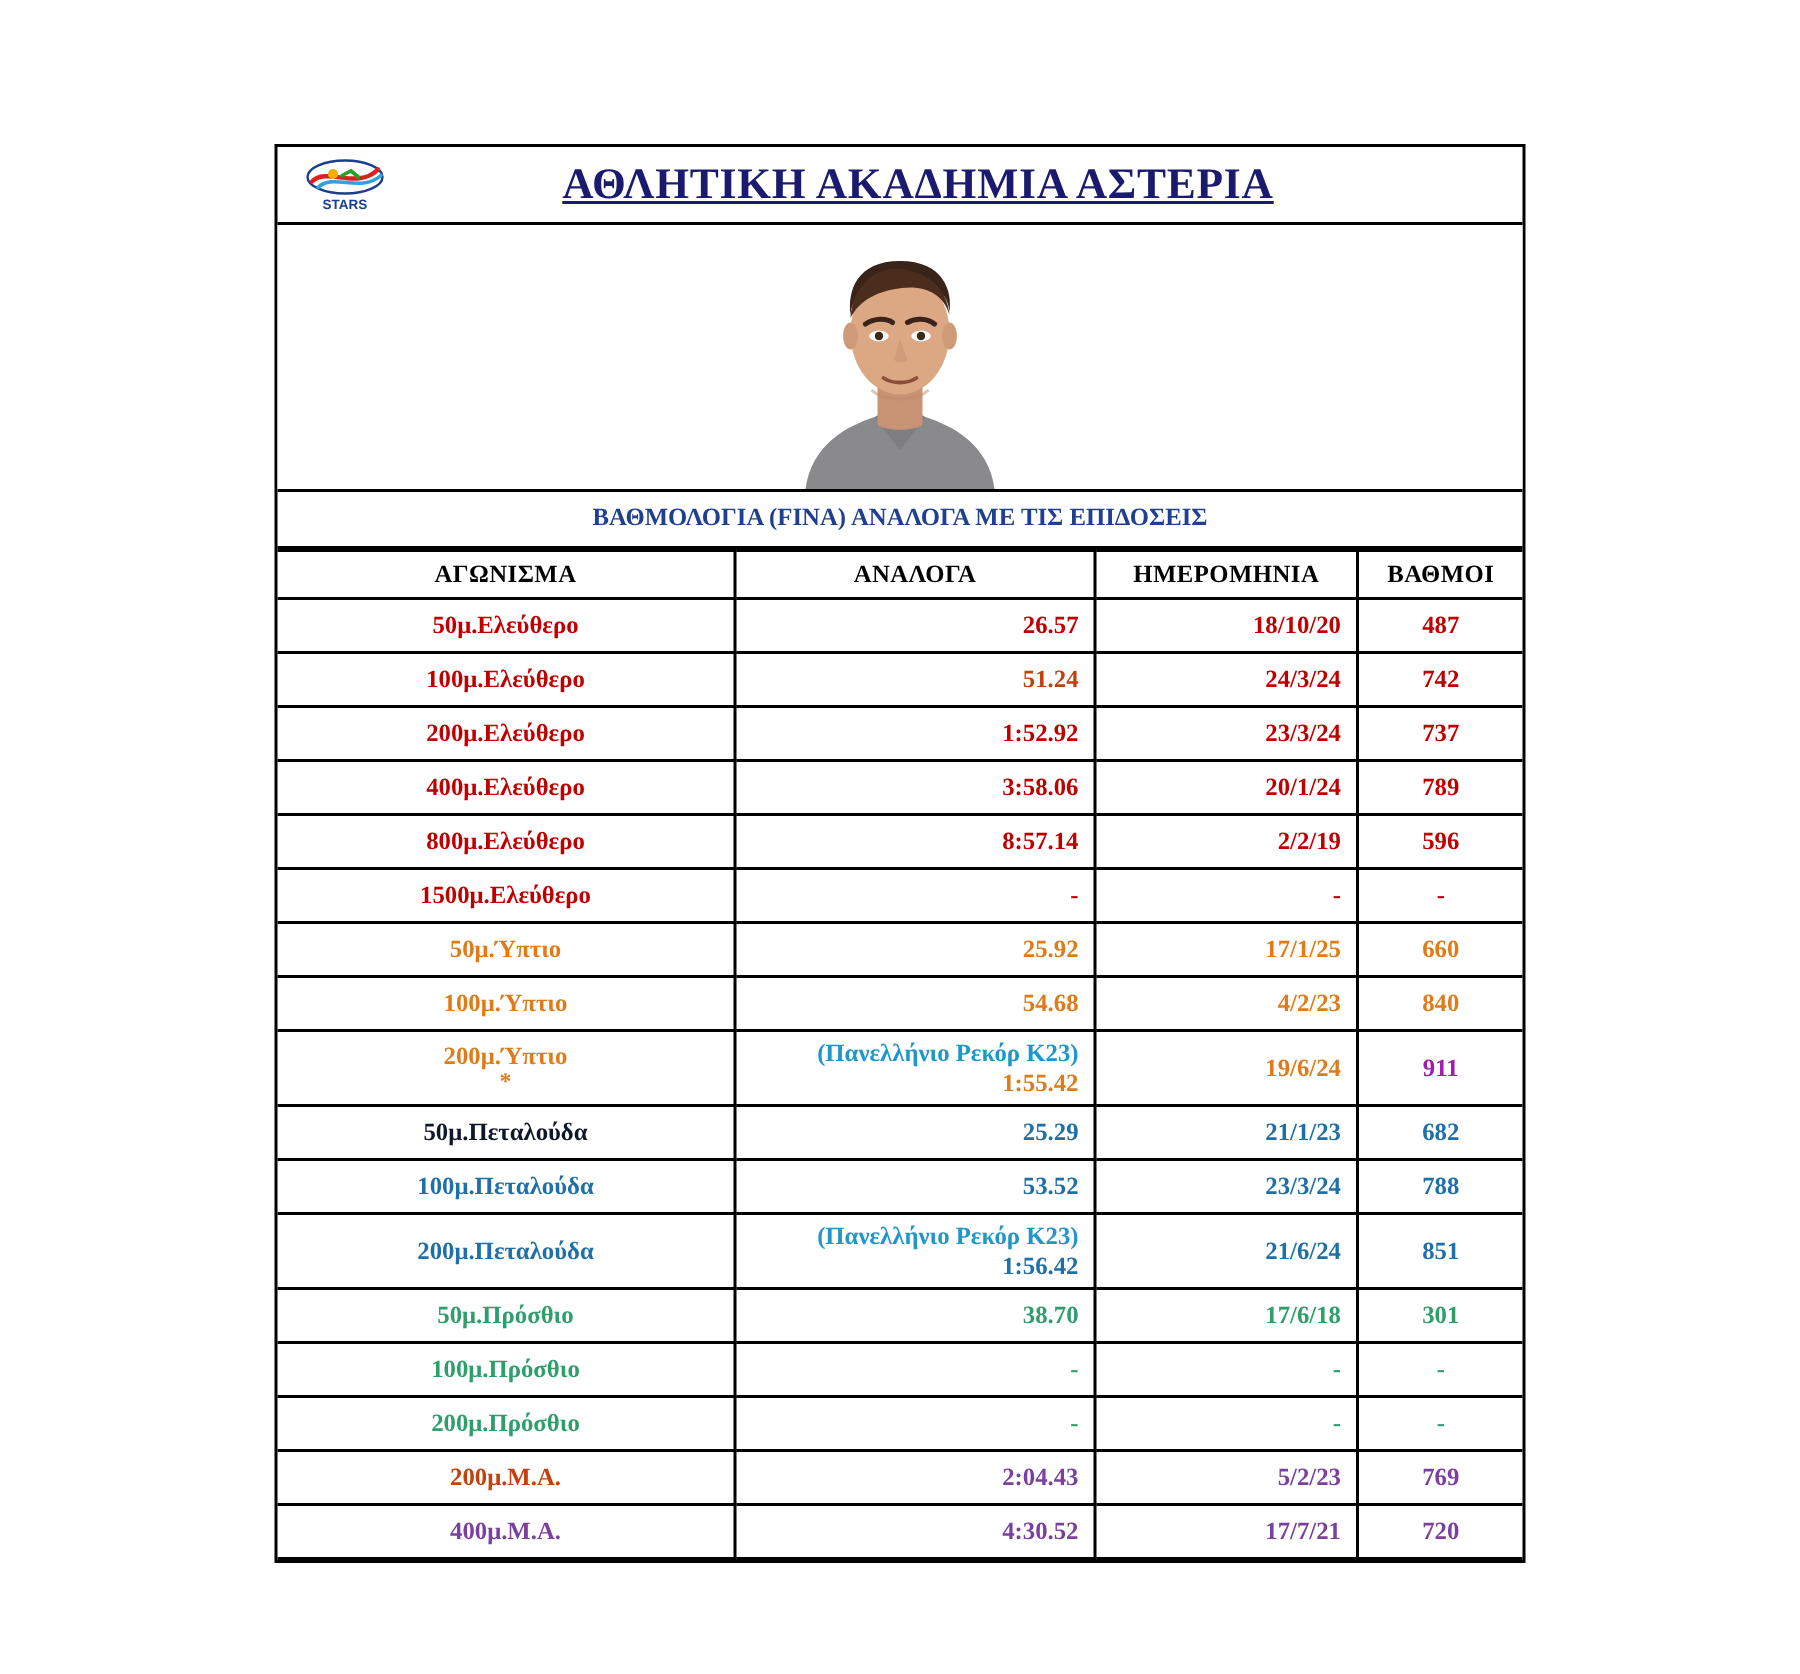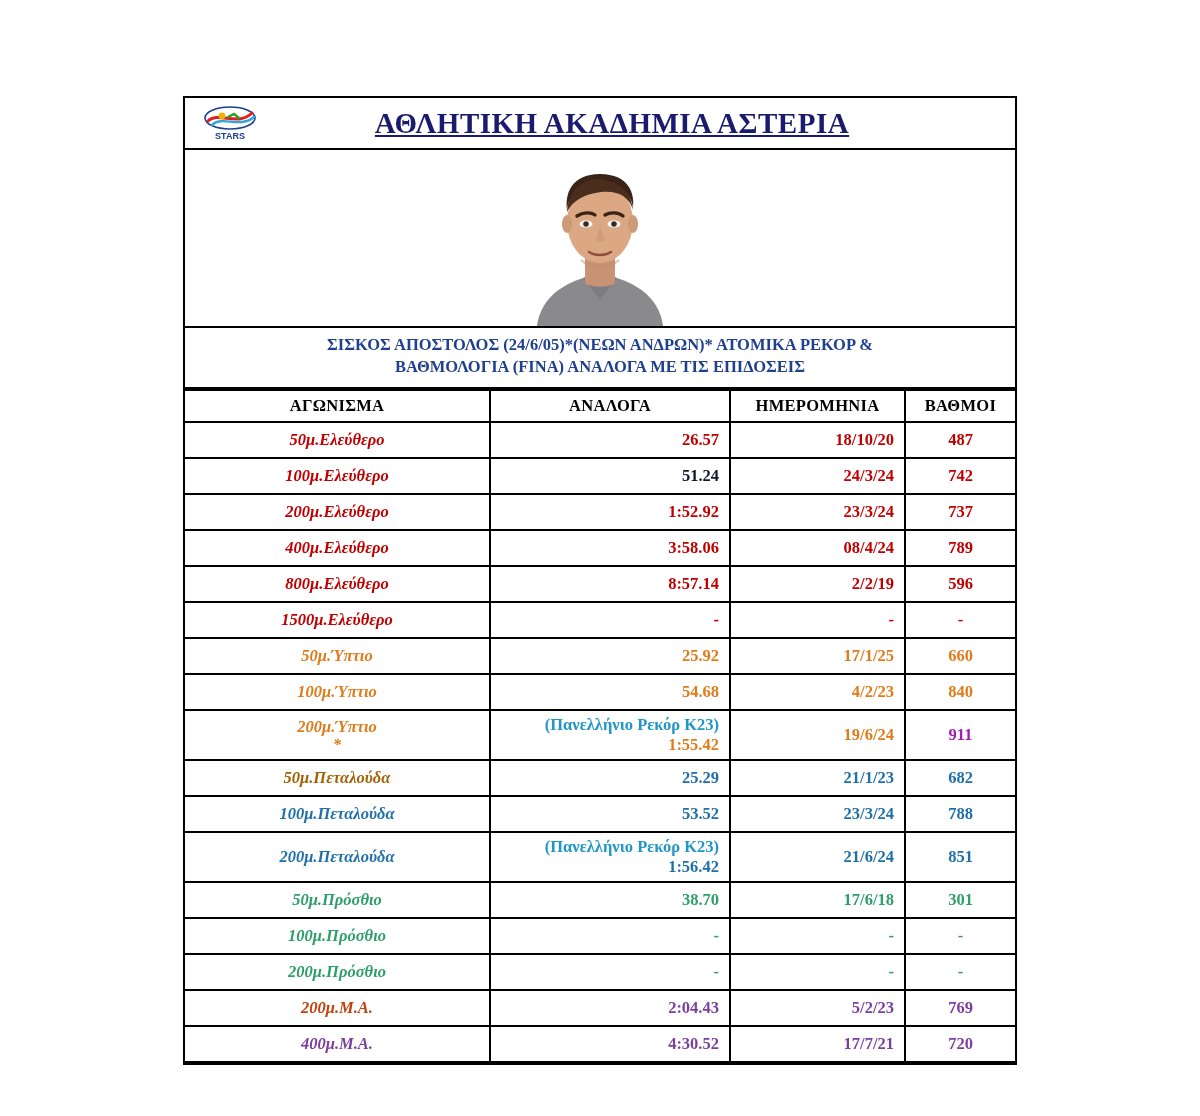--- a/index.html
+++ b/index.html
@@ -113,21 +113,21 @@
     font-weight: bold;
     padding: 4px 10px;
     vertical-align: middle;
     height: 26px;
   }
   table.records td:last-child { border-right: none; }
   table.records tr td:first-child {
     text-align: center;
     border-left: none;
   }
-  .ev { text-align: center; font-style: italic; }
+  .ev { text-align: center; }
   .perf { text-align: right; }
   .date { text-align: right; }
   .pts { text-align: center; }
   .note {
     color: #2196c9;
     font-weight: bold;
   }
   .star { display: block; font-size: 16px; line-height: 1; }
   
   .card-bottom { height: 0; }
@@ -178,21 +178,20 @@
 
         <path d="M75 76 L71 90 C73 92, 78 92, 80 90 L75 76" fill="#cc9474" opacity="0.65"></path>
 
         <path d="M64 102 C70 106, 80 106, 86 102" stroke="#8c4f3e" stroke-width="2.6" fill="none" stroke-linecap="round"></path>
 
         <path d="M56 110 C64 118, 86 118, 94 110" stroke="#c08a69" stroke-width="2" fill="none" opacity="0.5"></path>
       </svg>
     </div>
 
     <div class="subtitle">
-      <div>ΣΙΣΚΟΣ ΑΠΟΣΤΟΛΟΣ (24/6/05)*(ΝΕΩΝ ΑΝΔΡΩΝ)* ΑΤΟΜΙΚΑ ΡΕΚΟΡ &amp;</div>
       <div>ΒΑΘΜΟΛΟΓΙΑ (FINA) ΑΝΑΛΟΓΑ ΜΕ ΤΙΣ ΕΠΙΔΟΣΕΙΣ</div>
     </div>
 
     <table class="records">
       <colgroup>
         <col class="c1">
           <col class="c2">
           <col class="c3">
           <col class="c4">
       </colgroup>
@@ -206,34 +205,34 @@
       </thead>
       <tbody id="rows-body">
           <tr>
             <td class="ev" style="color: rgb(192, 0, 0);">50μ.Ελεύθερο</td>
             <td class="perf" style="color: rgb(192, 0, 0);">26.57</td>
             <td class="date" style="color: rgb(192, 0, 0);">18/10/20</td>
             <td class="pts" style="color: rgb(192, 0, 0);">487</td>
           </tr>
           <tr>
             <td class="ev" style="color: rgb(192, 0, 0);">100μ.Ελεύθερο</td>
-            <td class="perf" style="color: #0f172a;">51.24</td>
+            <td class="perf" style="color: #c2410c;">51.24</td>
             <td class="date" style="color: rgb(192, 0, 0);">24/3/24</td>
             <td class="pts" style="color: rgb(192, 0, 0);">742</td>
           </tr>
           <tr>
             <td class="ev" style="color: rgb(192, 0, 0);">200μ.Ελεύθερο</td>
             <td class="perf" style="color: rgb(192, 0, 0);">1:52.92</td>
             <td class="date" style="color: rgb(192, 0, 0);">23/3/24</td>
             <td class="pts" style="color: rgb(192, 0, 0);">737</td>
           </tr>
           <tr>
             <td class="ev" style="color: rgb(192, 0, 0);">400μ.Ελεύθερο</td>
             <td class="perf" style="color: rgb(192, 0, 0);">3:58.06</td>
-            <td class="date" style="color: rgb(192, 0, 0);">08/4/24</td>
+            <td class="date" style="color: rgb(192, 0, 0);">20/1/24</td>
             <td class="pts" style="color: rgb(192, 0, 0);">789</td>
           </tr>
           <tr>
             <td class="ev" style="color: rgb(192, 0, 0);">800μ.Ελεύθερο</td>
             <td class="perf" style="color: rgb(192, 0, 0);">8:57.14</td>
             <td class="date" style="color: rgb(192, 0, 0);">2/2/19</td>
             <td class="pts" style="color: rgb(192, 0, 0);">596</td>
           </tr>
           <tr>
             <td class="ev" style="color: rgb(192, 0, 0);">1500μ.Ελεύθερο</td>
@@ -253,21 +252,21 @@
             <td class="date" style="color: rgb(224, 123, 26);">4/2/23</td>
             <td class="pts" style="color: rgb(224, 123, 26);">840</td>
           </tr>
           <tr>
             <td class="ev" style="color: rgb(224, 123, 26);">200μ.Ύπτιο<span class="star">*</span></td>
             <td class="perf" style="color: rgb(224, 123, 26);"><span class="note" style="display: inline;">(Πανελλήνιο Ρεκόρ Κ23)</span> <span style="color: rgb(224, 123, 26);">1:55.42</span></td>
             <td class="date" style="color: rgb(224, 123, 26);">19/6/24</td>
             <td class="pts" style="color: #a21caf;">911</td>
           </tr>
           <tr>
-            <td class="ev" style="color: #a16207;">50μ.Πεταλούδα</td>
+            <td class="ev" style="color: #0f172a;">50μ.Πεταλούδα</td>
             <td class="perf" style="color: rgb(31, 111, 168);">25.29</td>
             <td class="date" style="color: rgb(31, 111, 168);">21/1/23</td>
             <td class="pts" style="color: rgb(31, 111, 168);">682</td>
           </tr>
           <tr>
             <td class="ev" style="color: rgb(31, 111, 168);">100μ.Πεταλούδα</td>
             <td class="perf" style="color: rgb(31, 111, 168);">53.52</td>
             <td class="date" style="color: rgb(31, 111, 168);">23/3/24</td>
             <td class="pts" style="color: rgb(31, 111, 168);">788</td>
           </tr>

